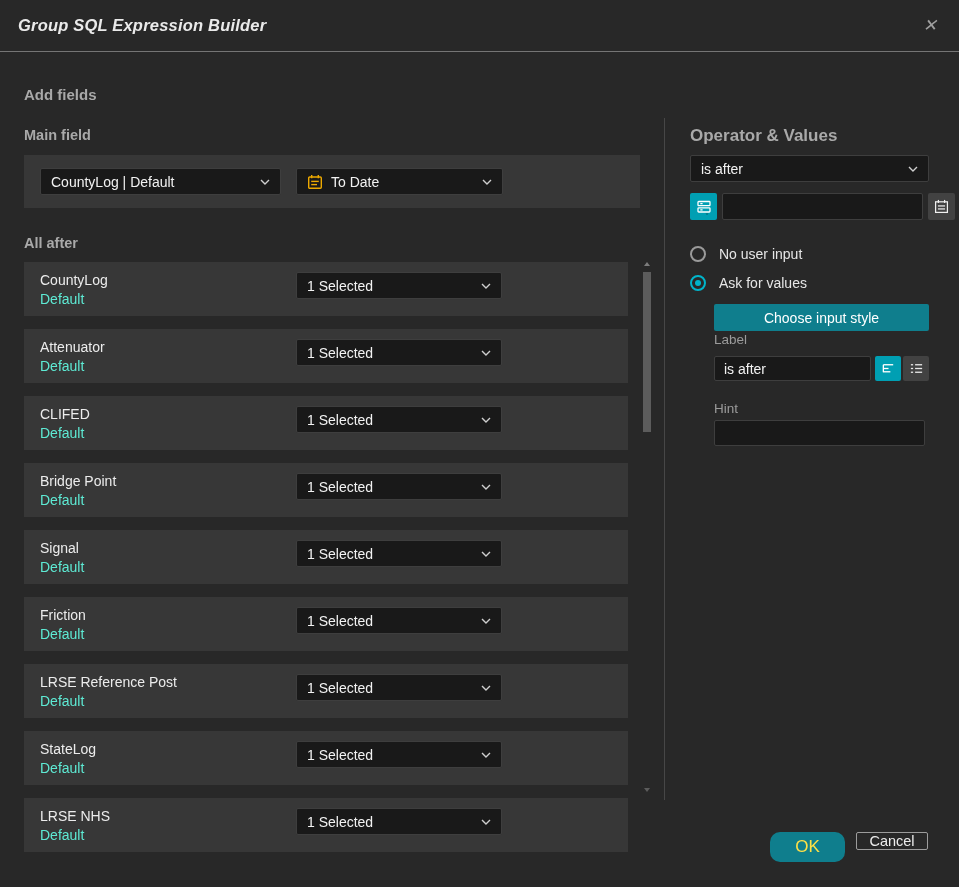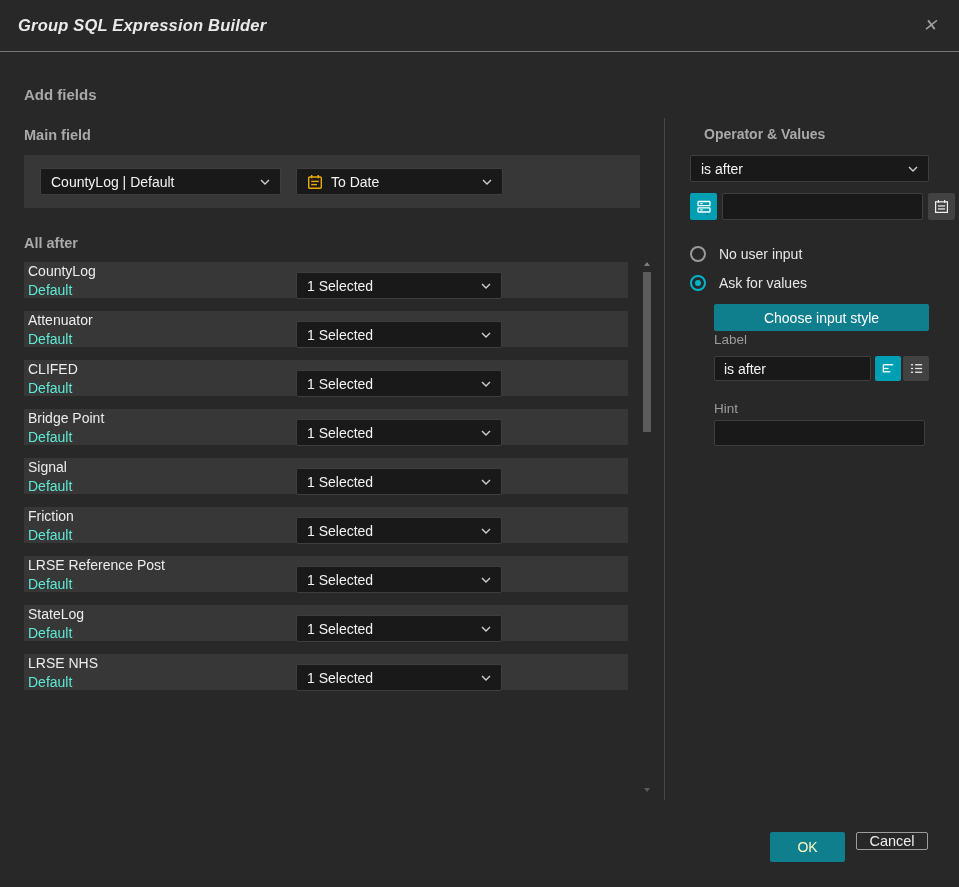--- a/index.html
+++ b/index.html
@@ -42,23 +42,23 @@
     background:#373737;
   }
   .main-panel .select { position:absolute; top:13px; }
   .sel-field  { left:16px;  width:241px; }
   .sel-todate { left:272px; width:207px; }
   .fields-list {
     position:absolute; left:24px; top:262px; width:604px;
     display:flex; flex-direction:column; gap:13px;
   }
   .field-row {
-    position:relative; height:36px; background:#373737;
+    position:relative; height:54px; background:#373737;
     display:flex; flex-direction:column; justify-content:center;
-    gap:3px; padding-left:4px;
+    gap:3px; padding-left:16px;
   }
   .field-name { font-size:14px; color:#ececec; }
   .field-sub  { font-size:14px; color:#5eead4; }
   .field-row .select { position:absolute; left:272px; top:10px; width:206px; }
   
   .scrollbar { position:absolute; left:643px; top:260px; width:9px; height:534px; }
   .sb-arrow-up, .sb-arrow-down { position:absolute; left:1px; width:0; height:0; }
   .sb-arrow-up   { top:2px;    border-left:3.5px solid transparent; border-right:3.5px solid transparent; border-bottom:4px solid #7d7d7d; }
   .sb-arrow-down { bottom:2px; border-left:3.5px solid transparent; border-right:3.5px solid transparent; border-top:4px solid #5c5c5c; }
   .sb-thumb { position:absolute; left:0; top:12px; width:8px; height:160px; background:#5c5c5c; cursor:pointer; }
@@ -92,22 +92,22 @@
     font-family:"Liberation Sans", sans-serif; cursor:pointer;
   }
   .label-row { position:absolute; left:24px; top:356px; width:215px; display:flex; gap:4px; }
   .label-input { width:157px; height:25px; }
   .mini-sq { width:26px; height:25px; }
   .mini-sq + .mini-sq { margin-left:-2px; }
   .hint-input { position:absolute; left:24px; top:420px; width:211px; height:26px; }
   
   .footer { position:absolute; right:31px; top:832px; display:flex; gap:11px; }
   .btn-ok {
-    width:75px; height:30px; background:#0f7e8d; color:#fef9c3; font-size:14px;
-    border:none; border-radius:2px; font-family:"Liberation Sans", sans-serif; cursor:pointer;
+    width:75px; height:30px; background:#0f7e8d; color:#fde047; font-size:17px;
+    border:none; border-radius:10px; font-family:"Liberation Sans", sans-serif; cursor:pointer;
   }
   .btn-cancel {
     width:72px; height:18px; background:transparent; color:#ededed; font-size:14.5px;
     border:1px solid #9c9c9c; border-radius:2px;
     font-family:"Liberation Sans", sans-serif; cursor:pointer;
   }
 </style>
 </head>
 <body>
 
@@ -272,21 +272,21 @@
 
   <div class="scrollbar">
     <div class="sb-arrow-up"></div>
     <div class="sb-thumb"></div>
     <div class="sb-arrow-down"></div>
   </div>
 
   <div class="v-divider"></div>
 
   <div class="right-col">
-    <div class="section-heading" style="left:14px; top:126px; font-size:14px;">Operator &amp; Values</div>
+    <div class="section-heading" style="left:0; top:126px; font-size:17px;">Operator &amp; Values</div>
 
     <div class="select op-select">
       <span>is after</span>
       <span class="chev">
         <svg width="10" height="6" viewBox="0 0 10 6">
             <path d="M1 1l4 4 4-4" fill="none" stroke="#cfcfcf" stroke-width="1.4"></path>
           </svg>
       </span>
     </div>
 

